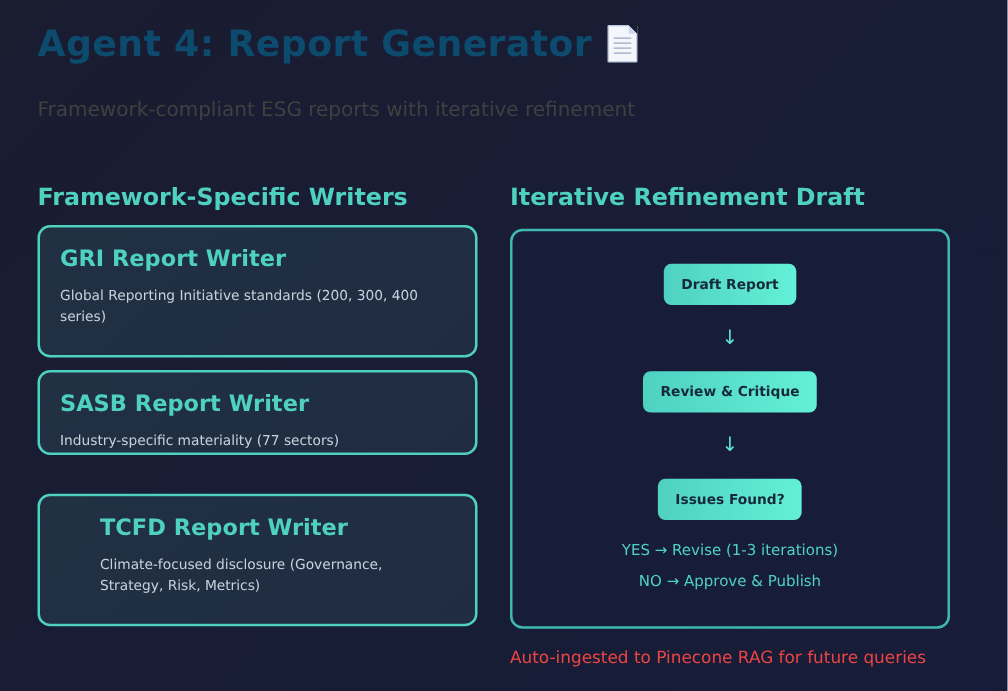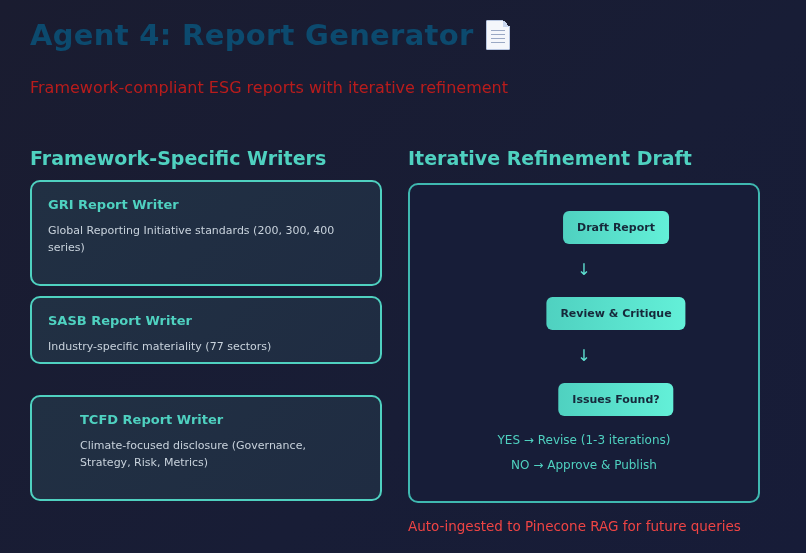--- a/index.html
+++ b/index.html
@@ -27,57 +27,57 @@
   .doc-icon::before {
     content: ""; position: absolute; right: -1px; top: -1px;
     width: 7px; height: 7px;
     background: linear-gradient(225deg, #1a1c30 50%, #c9d6ee 50%);
   }
   .doc-icon i {
     position: absolute; left: 4px; right: 4px; height: 1px; background: #9aa8c4;
   }
   .subtitle {
     position: absolute; left: 30px; top: 78px;
-    font-size: 16px; color: #b91c1c; margin: 0;
+    font-size: 16px; color: #404040; margin: 0;
   }
   .section-title {
     position: absolute; top: 147px;
     font-size: 19px; font-weight: bold; color: #4fd1c0; margin: 0;
   }
   .st-left { left: 30px; }
   .st-right { left: 408px; }
 
   .writer-card {
     position: absolute; left: 30px; width: 352px;
     border: 2px solid #4fd1c0; border-radius: 10px;
     background: linear-gradient(135deg, #213043 0%, #1f2c42 100%);
     box-sizing: border-box; padding: 15px 16px;
   }
   .writer-card .wc-title {
-    font-size: 13px; font-weight: bold; color: #4fd1c0; margin: 0 0 10px 0;
+    font-size: 18px; font-weight: bold; color: #4fd1c0; margin: 0 0 10px 0;
   }
   .writer-card .wc-desc {
     font-size: 11px; color: #c8d2dc; line-height: 17px; margin: 0; padding-right: 10px;
   }
   .card1 { top: 180px; height: 106px; }
   .card2 { top: 296px; height: 68px; }
   .card3 { top: 395px; height: 106px; padding-left: 48px; }
 
   .loop-box {
     position: absolute; left: 408px; top: 183px;
     width: 352px; height: 320px;
     border: 2px solid #3fb8b0; border-radius: 10px;
     background: #171d38; box-sizing: border-box;
   }
   .step {
     position: absolute; left: 50%; transform: translateX(-50%);
     background: linear-gradient(90deg, #4fd1c0 0%, #63f0d8 100%);
     color: #16283a; font-weight: bold; font-size: 11px;
     border-radius: 6px; height: 33px; line-height: 33px;
-    padding: 0 14px; white-space: nowrap; margin-left: 32px;
+    padding: 0 14px; white-space: nowrap;
   }
   .step1 { top: 26px; }
   .step2 { top: 112px; }
   .step3 { top: 198px; }
   .arrow {
     position: absolute; left: 0; right: 0; text-align: center;
     color: #5ee0d0; font-size: 16px;
   }
   .arrow1 { top: 75px; }
   .arrow2 { top: 161px; }

